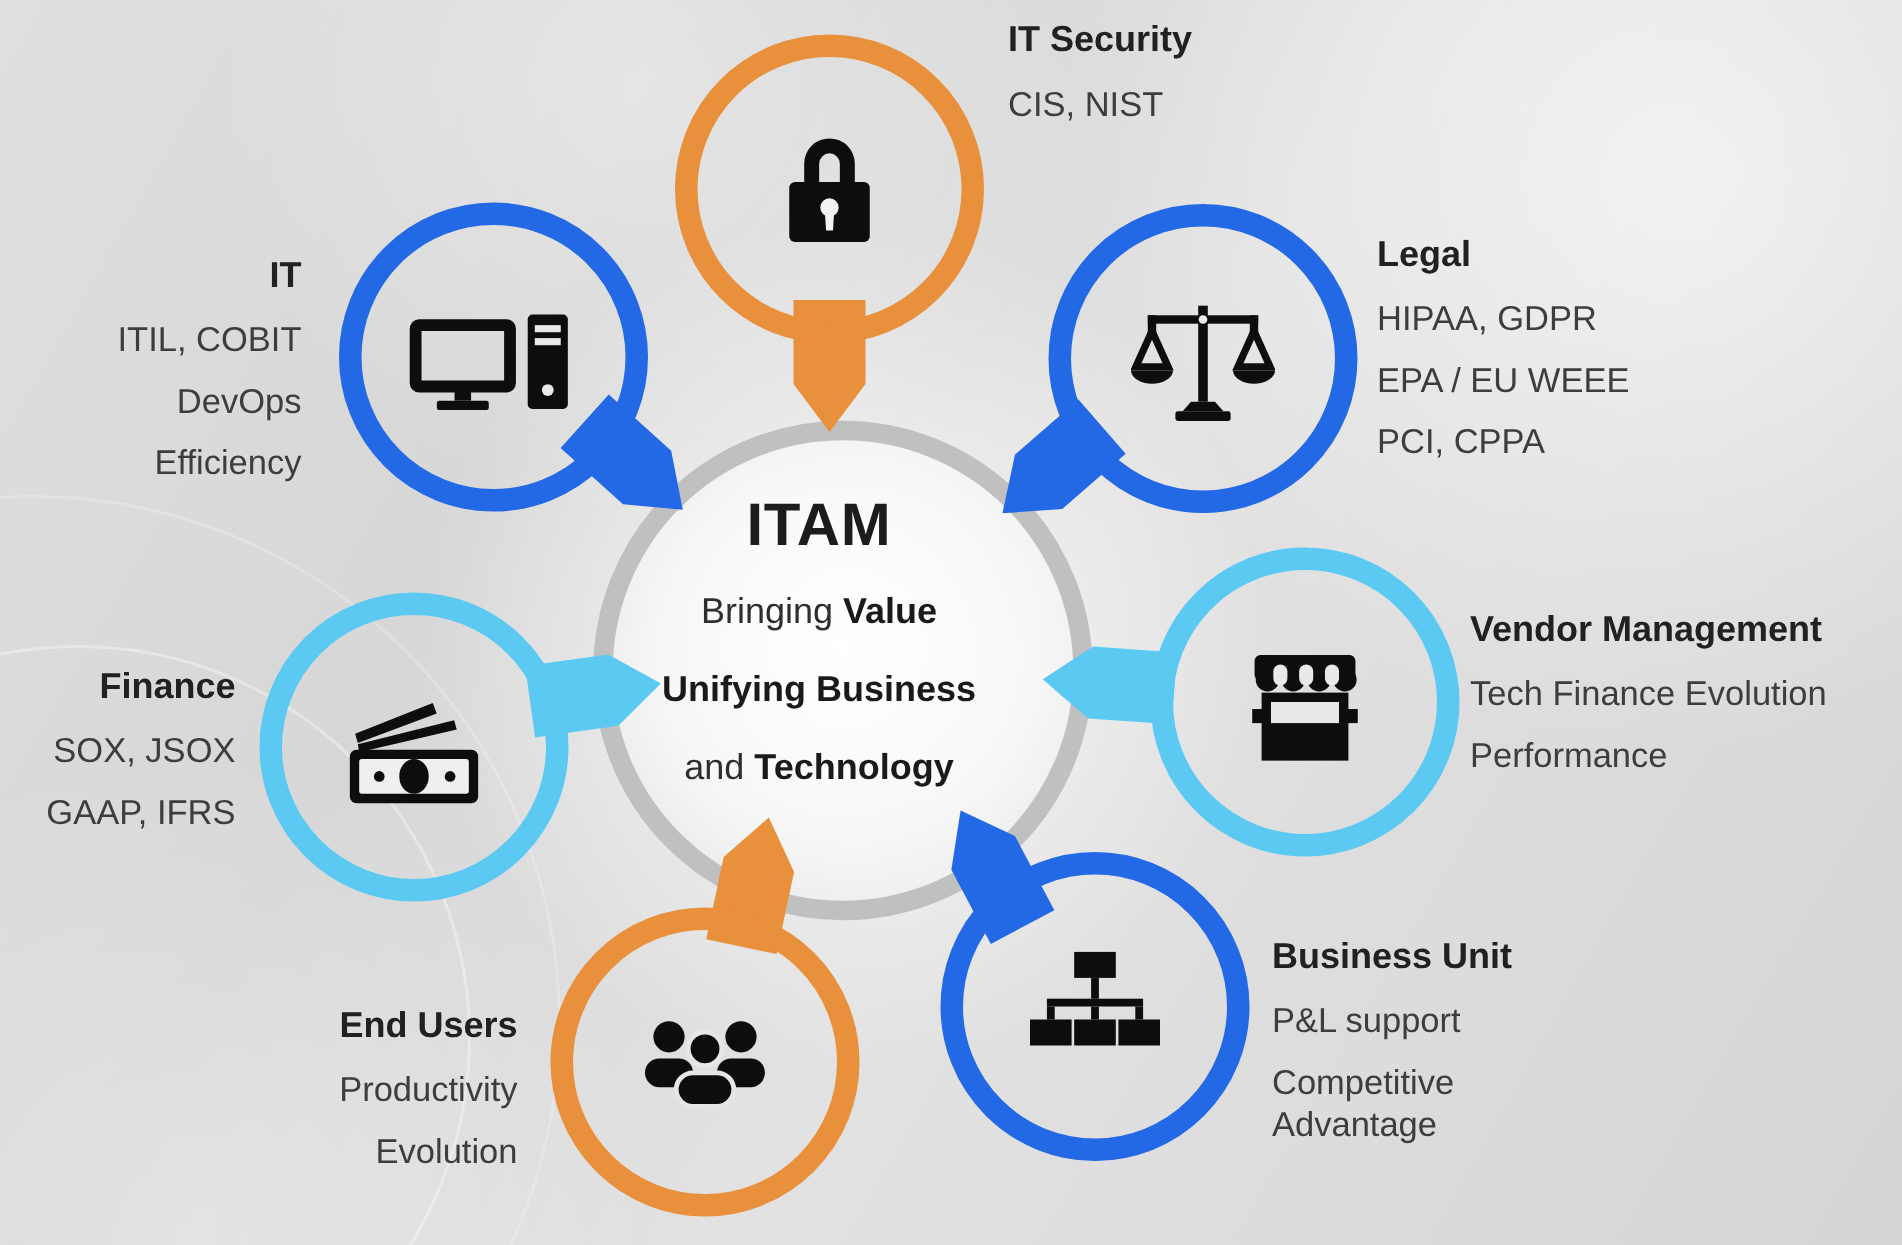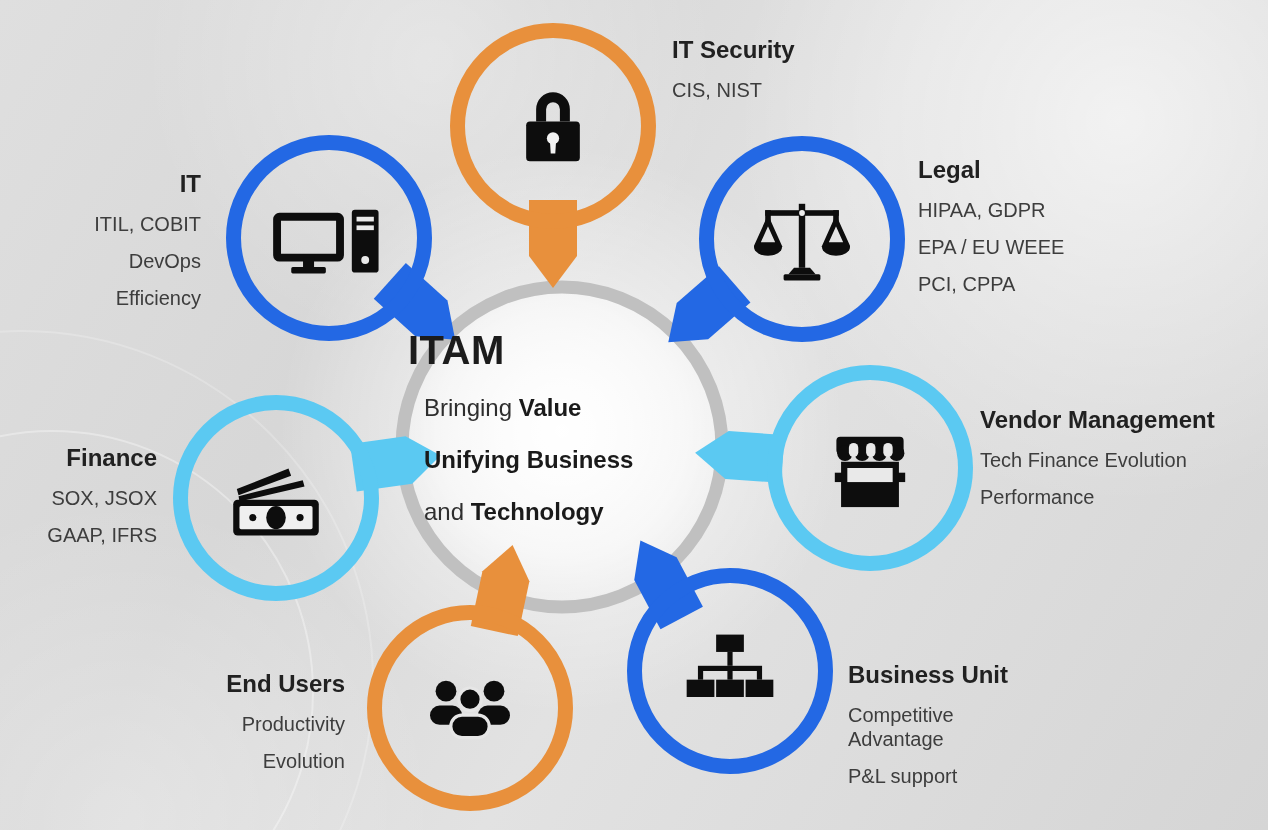--- a/index.html
+++ b/index.html
@@ -20,23 +20,23 @@
   .circle{
     position:absolute;width:206px;height:206px;box-sizing:border-box;
     border:15px solid #000;border-radius:50%;z-index:2;
     display:flex;align-items:center;justify-content:center;
   }
   .c-orange{border-color:#E8903C;}
   .c-blue{border-color:#2368E4;}
   .c-lblue{border-color:#5BC9F2;}
   .node-text{position:absolute;z-index:3;}
   .node-title{font-size:24px;font-weight:bold;color:#212121;margin:0 0 14px 0;line-height:1.15;}
-  .node-line{font-size:20px;color:#3D3D3D;margin:0 0 13px 0;line-height:1.22;}
+  .node-line{font-size:23px;color:#3D3D3D;margin:0 0 13px 0;line-height:1.22;}
   .text-right{text-align:right;}
-  .center-text{position:absolute;left:408px;top:326px;width:320px;z-index:3;}
+  .center-text{position:absolute;left:386px;top:326px;width:320px;text-align:center;z-index:3;}
   .center-title{font-size:40px;line-height:48px;font-weight:bold;color:#1C1C1C;letter-spacing:0.5px;margin:0 0 6px 0;}
   .center-line{font-size:24px;line-height:36px;color:#2E2E2E;margin:16px;}
   .center-line b{color:#1A1A1A;}
 </style>
 </head>
 <body>
 
 <div class="canvas">
 
   <div class="flare flare1"></div>
@@ -75,21 +75,21 @@
   </svg>
 
   <div class="circle c-orange" style="left:450px;top:23px;">
     <svg width="78" height="92" viewBox="0 0 100 120">
       <path fill="#0D0D0D" d="M28 54 V38 a22 22 0 0 1 44 0 V54 H59 V38 a9 9 0 0 0 -18 0 V54 Z"></path>
       <rect fill="#0D0D0D" x="15" y="54" width="70" height="52" rx="5"></rect>
       <circle fill="#f2f2f2" cx="50" cy="76" r="8"></circle>
       <polygon fill="#f2f2f2" points="46,80 54,80 53,96 47,96"></polygon>
     </svg>
   </div>
-  <div class="node-text" style="left:672px;top:36px;width:300px;">
+  <div class="node-text" style="left:672px;top:13px;width:300px;">
     <div class="node-title">IT Security</div>
     <div class="node-line">CIS, NIST</div>
   </div>
 
   <div class="circle c-blue" style="left:699px;top:136px;">
     <svg width="96" height="96" viewBox="0 0 120 120">
       <rect fill="#0D0D0D" x="56" y="16" width="8" height="80"></rect>
       <rect fill="#0D0D0D" x="14" y="24" width="92" height="7"></rect>
       <rect fill="#0D0D0D" x="14" y="24" width="7" height="15"></rect>
       <rect fill="#0D0D0D" x="99" y="24" width="7" height="15"></rect>
@@ -136,24 +136,24 @@
       <rect fill="#0D0D0D" x="57" y="28" width="6" height="16"></rect>
       <rect fill="#0D0D0D" x="23" y="44" width="74" height="6"></rect>
       <rect fill="#0D0D0D" x="23" y="50" width="6" height="10"></rect>
       <rect fill="#0D0D0D" x="57" y="50" width="6" height="10"></rect>
       <rect fill="#0D0D0D" x="91" y="50" width="6" height="10"></rect>
       <rect fill="#0D0D0D" x="10" y="60" width="32" height="20"></rect>
       <rect fill="#0D0D0D" x="44" y="60" width="32" height="20"></rect>
       <rect fill="#0D0D0D" x="78" y="60" width="32" height="20"></rect>
     </svg>
   </div>
-  <div class="node-text" style="left:848px;top:624px;width:175px;margin-top:37px;">
+  <div class="node-text" style="left:848px;top:624px;width:175px;">
     <div class="node-title">Business Unit</div>
+    <div class="node-line">P&amp;L support</div>
     <div class="node-line">Competitive Advantage</div>
-    <div class="node-line">P&amp;L support</div>
   </div>
 
   <div class="circle c-orange" style="left:367px;top:605px;">
     <svg width="96" height="66" viewBox="0 0 120 82">
       <circle fill="#0D0D0D" cx="30" cy="20" r="13"></circle>
       <rect fill="#0D0D0D" x="10" y="38" width="40" height="24" rx="12"></rect>
       <circle fill="#0D0D0D" cx="90" cy="20" r="13"></circle>
       <rect fill="#0D0D0D" x="70" y="38" width="40" height="24" rx="12"></rect>
       <circle fill="#0D0D0D" stroke="#e6e6e6" stroke-width="4" cx="60" cy="30" r="14"></circle>
       <rect fill="#0D0D0D" stroke="#e6e6e6" stroke-width="4" x="36" y="50" width="48" height="28" rx="14"></rect>

